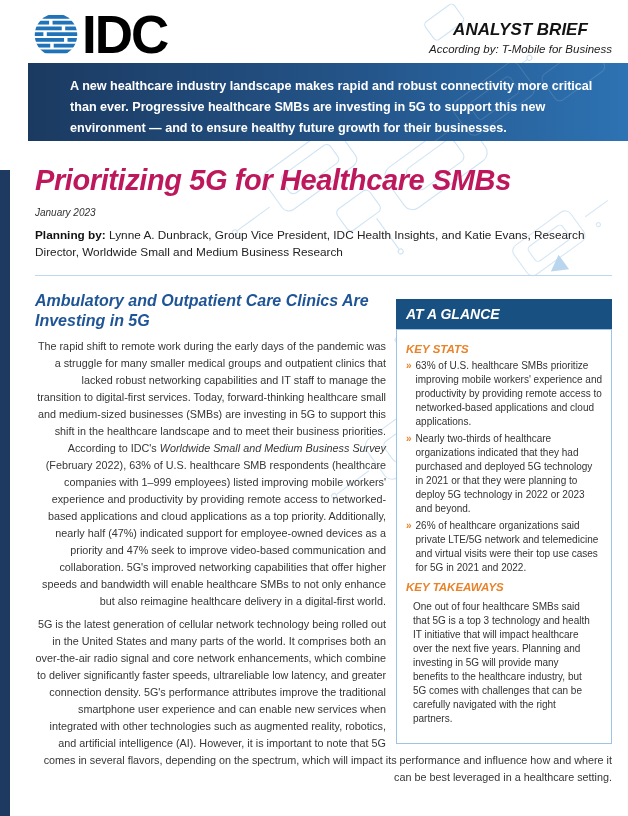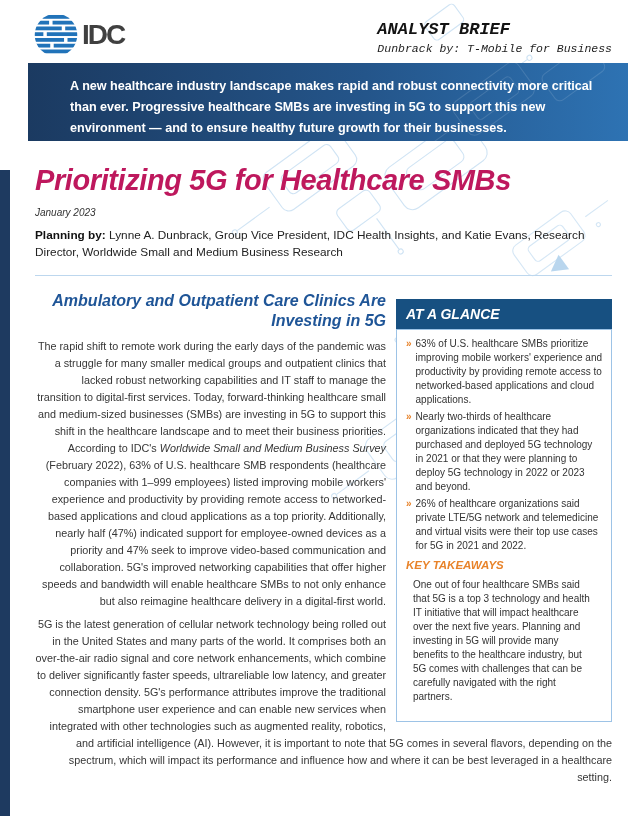--- a/index.html
+++ b/index.html
@@ -7,22 +7,22 @@
   .page { position:relative; width:628px; height:816px; overflow:hidden; background:#ffffff;
           font-family:"Liberation Sans", sans-serif; color:#333; }
 
   
   .circuit { position:absolute; top:0; left:0; z-index:0; pointer-events:none; }
 
   
   .hdr { position:relative; z-index:2; display:flex; justify-content:space-between;
          align-items:flex-start; padding:12px 16px 0 33px; height:63px; box-sizing:border-box; }
   .logo { display:flex; align-items:center; gap:3px; }
-  .logo-text { font-size:28px; font-weight:bold; color:#404040; letter-spacing:-2px; line-height:44px; }
-  .brief { text-align:left; padding-top:8px;font-family:Liberation Mono, monospace; }
+  .logo-text { font-size:53px; font-weight:bold; color:#000000; letter-spacing:-2px; line-height:44px; }
+  .brief { text-align:center; padding-top:8px; }
   .brief-title { font-size:17px; font-weight:bold; font-style:italic; color:#131313; }
   .sponsor { font-size:11.5px; font-style:italic; color:#1d1d1d; margin-top:3px; }
 
   
   .banner { position:relative; z-index:2; width:612px; height:78px; box-sizing:border-box;
             background:linear-gradient(90deg,#1B3A61 0%,#24558A 55%,#2E74B5 100%);
             padding:13px 4px 0 42px; overflow:hidden;margin-left:28px; }
   .banner p { margin:0; color:#ffffff; font-weight:bold; font-size:12.6px; line-height:21px; max-width:548px;
               position:relative; z-index:1; }
   .banner svg { position:absolute; right:0; top:0; z-index:0; }
@@ -41,21 +41,21 @@
   .sidebar { float:right; width:216px; margin:8px 0 8px 10px; }
   .aside-header { background:#175081; color:#fff; font-weight:bold; font-style:italic;
                   font-size:14px; padding:7px 10px; }
   .aside-body { border:1px solid #9DC3E6; background:#fff; padding:7px 9px 10px; }
   .aside-body h3 { color:#E8832A; font-style:italic; font-size:11.5px; margin:6px 0 4px; }
   .aside-body ul { list-style:none; margin:0 0 6px; padding:0; }
   .aside-body li { display:flex; font-size:10px; line-height:14px; color:#333; margin-bottom:3px; }
   .aside-body li .b { color:#E8832A; margin-right:4px; font-weight:bold; flex:0 0 auto; }
   .takeaway { font-size:10px; line-height:14px; color:#333; margin:7px; }
 
-  h2 { color:#1F5597; font-style:italic; font-weight:bold; font-size:16px; line-height:20px; margin:15px 0 7px;text-align:right; }
+  h2 { color:#1F5597; font-style:italic; font-weight:bold; font-size:16px; line-height:20px; margin:15px 0 7px; }
   p.body { font-size:10.8px; line-height:17px; color:#363636; margin:0 0 6px; text-align:right; }
 </style>
 </head>
 <body>
 
 <div class="page">
 
   <svg class="circuit" width="628" height="816" viewBox="0 0 628 816">
     <g fill="none" stroke="#CBE1F3" stroke-width="1.1" opacity="0.9" transform="rotate(-36 460 180)">
       <rect x="300" y="60" width="90" height="46" rx="8"></rect>
@@ -128,21 +128,21 @@
             <rect x="30" y="22.6" width="10" height="3.3"></rect>
           <rect x="0" y="27.6" width="15" height="3.3"></rect>
             <rect x="18" y="27.6" width="22" height="3.3"></rect>
           <rect x="5" y="32.6" width="30" height="3.3"></rect>
         </g>
       </svg>
       <span class="logo-text">IDC</span>
     </div>
     <div class="brief">
       <div class="brief-title">ANALYST BRIEF</div>
-      <div class="sponsor">Dunbrack by: T-Mobile for Business</div>
+      <div class="sponsor">According by: T-Mobile for Business</div>
     </div>
   </header>
 
   <div class="banner">
     <svg width="300" height="95" viewBox="0 0 300 95">
       <g fill="none" stroke="#ffffff" stroke-width="1" opacity="0.12" transform="rotate(-36 150 48)">
         <rect x="120" y="20" width="80" height="40" rx="8"></rect>
         <rect x="136" y="30" width="50" height="20" rx="4"></rect>
         <rect x="210" y="50" width="60" height="32" rx="6"></rect>
         <path d="M110 40 L80 40"></path>
@@ -160,20 +160,21 @@
     <h1>Prioritizing 5G for Healthcare SMBs</h1>
     <p class="date">January 2023</p>
     <p class="byline"><b>Planning by:</b><span> Lynne A. Dunbrack, Group Vice President, IDC Health Insights, and Katie Evans, Research Director, Worldwide Small and Medium Business Research</span></p>
     <hr class="divider">
 
     <section class="content">
 
       <aside class="sidebar">
         <div class="aside-header">AT A GLANCE</div>
         <div class="aside-body">
+          <h3>KEY STATS</h3>
           <ul>
             <li>
                 <span class="b">»</span>
                 <span>63% of U.S. healthcare SMBs prioritize improving mobile workers' experience and productivity by providing remote access to networked-based applications and cloud applications.</span>
               </li>
             <li>
                 <span class="b">»</span>
                 <span>Nearly two-thirds of healthcare organizations indicated that they had purchased and deployed 5G technology in 2021 or that they were planning to deploy 5G technology in 2022 or 2023 and beyond.</span>
               </li>
             <li>

